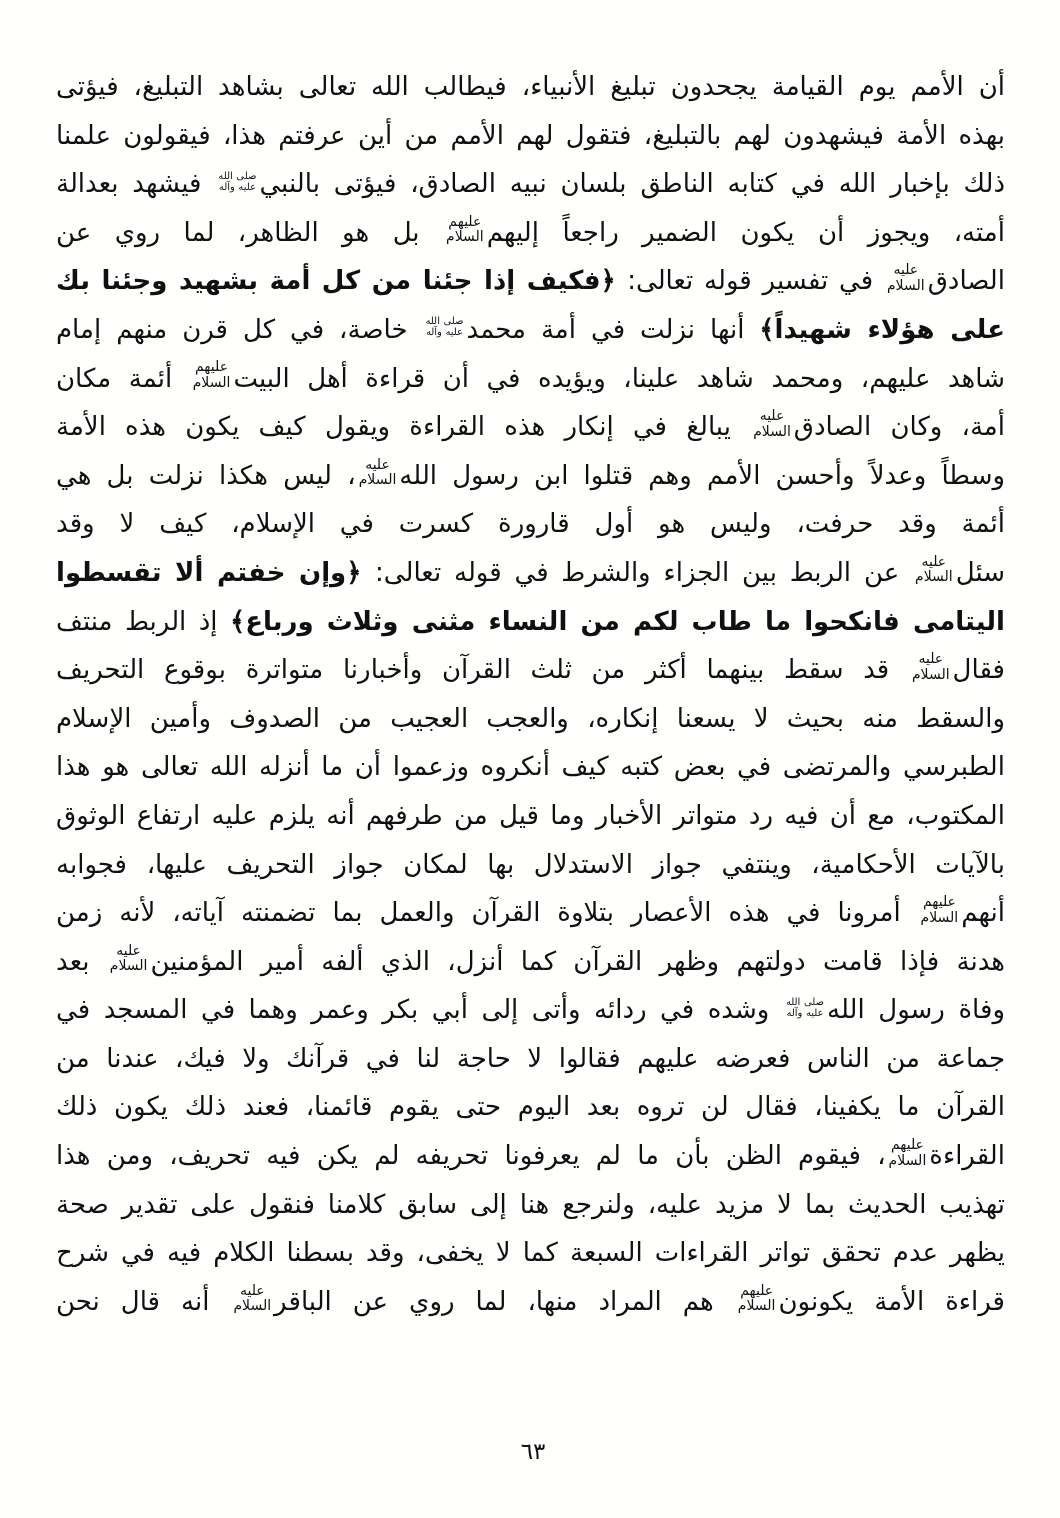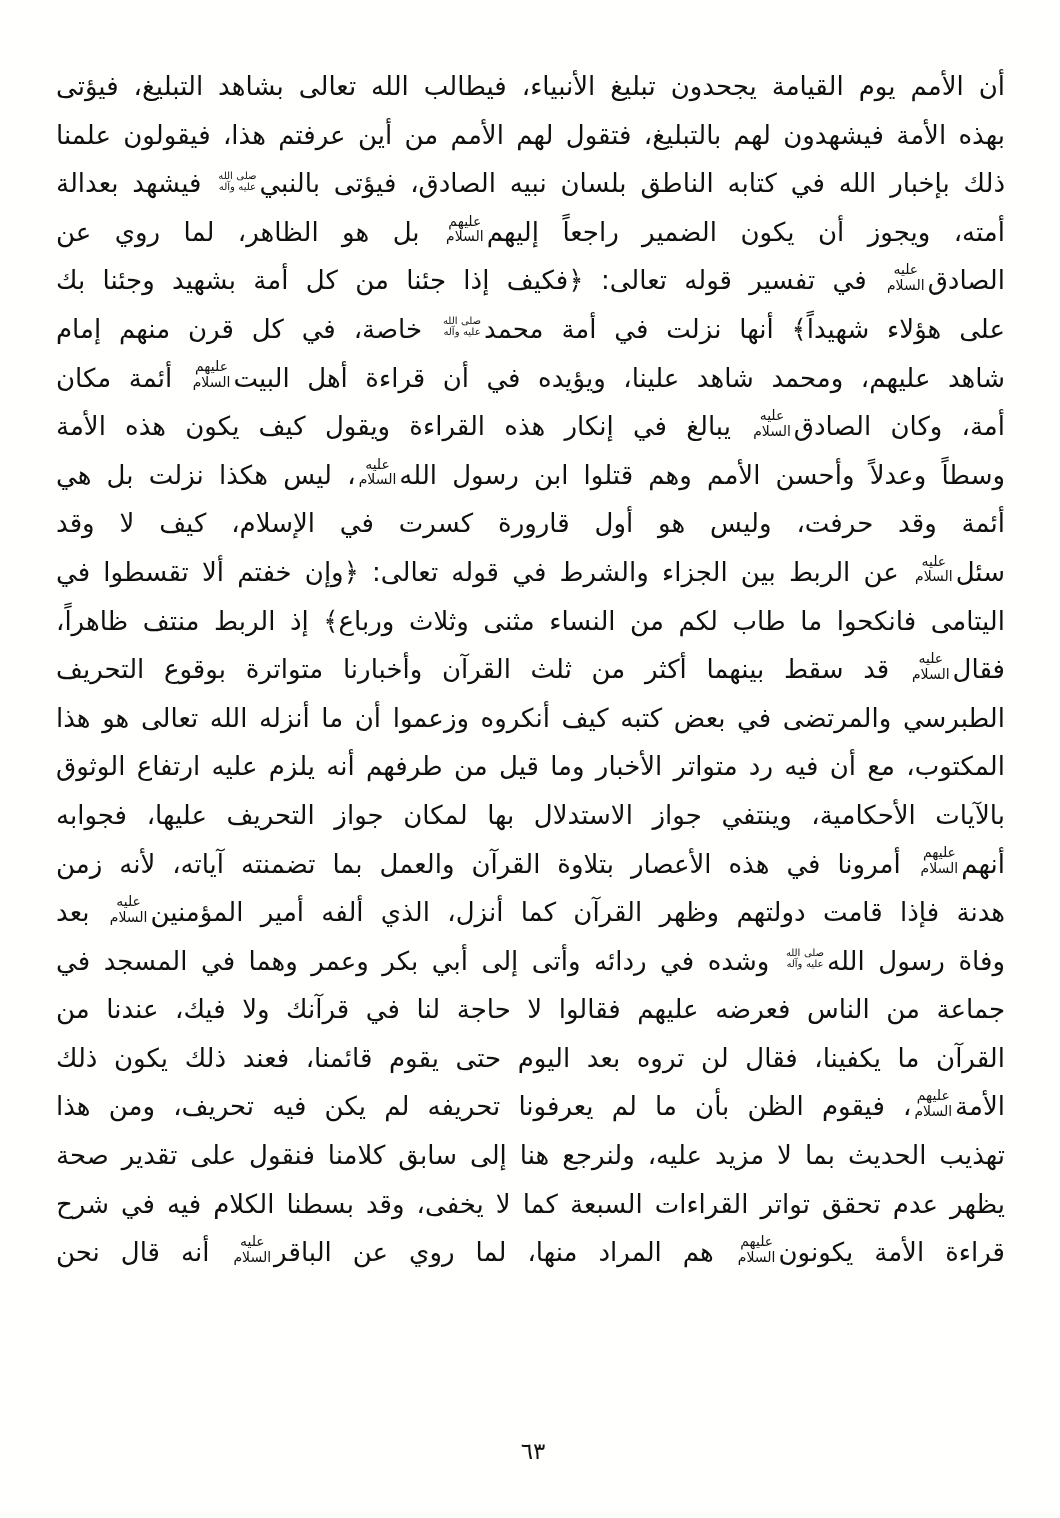--- a/index.html
+++ b/index.html
@@ -32,21 +32,21 @@
     height: 48.6px;
     line-height: 48.6px;
     font-size: 26px;
     text-align: justify;
     text-align-last: justify;
     overflow: hidden;
     word-spacing: 1px;
     color: #101010;
   }
   .q {
-    font-weight: normal;
+    font-weight: bold;
   }
   .hon {
     display: inline-flex;
     flex-direction: column;
     align-items: center;
     justify-content: center;
     vertical-align: middle;
     position: relative;
     top: -4px;
     margin: 0 3px;
@@ -112,38 +112,39 @@
       <div class="line"><span>أئمة وقد حرفت، وليس هو أول قارورة كسرت في الإسلام، كيف لا وقد</span></div>
       <div class="line"><span>سئل</span><span class="hon" title="عليه السلام">
           <span class="hon-row">عليه</span>
           <span class="hon-row">السلام</span>
         </span><span> عن الربط بين الجزاء والشرط في قوله تعالى:</span><span class="q"> ﴿وإن خفتم ألا تقسطوا في</span></div>
       <div class="line"><span class="q">اليتامى فانكحوا ما طاب لكم من النساء مثنى وثلاث ورباع﴾</span><span> إذ الربط منتف ظاهراً،</span></div>
       <div class="line"><span>فقال</span><span class="hon" title="عليه السلام">
           <span class="hon-row">عليه</span>
           <span class="hon-row">السلام</span>
         </span><span> قد سقط بينهما أكثر من ثلث القرآن وأخبارنا متواترة بوقوع التحريف</span></div>
+      <div class="line"><span>والسقط منه بحيث لا يسعنا إنكاره، والعجب العجيب من الصدوف وأمين الإسلام</span></div>
       <div class="line"><span>الطبرسي والمرتضى في بعض كتبه كيف أنكروه وزعموا أن ما أنزله الله تعالى هو هذا</span></div>
       <div class="line"><span>المكتوب، مع أن فيه رد متواتر الأخبار وما قيل من طرفهم أنه يلزم عليه ارتفاع الوثوق</span></div>
       <div class="line"><span>بالآيات الأحكامية، وينتفي جواز الاستدلال بها لمكان جواز التحريف عليها، فجوابه</span></div>
       <div class="line"><span>أنهم</span><span class="hon" title="عليهم السلام">
           <span class="hon-row">عليهم</span>
           <span class="hon-row">السلام</span>
         </span><span> أمرونا في هذه الأعصار بتلاوة القرآن والعمل بما تضمنته آياته، لأنه زمن</span></div>
       <div class="line"><span>هدنة فإذا قامت دولتهم وظهر القرآن كما أنزل، الذي ألفه أمير المؤمنين</span><span class="hon" title="عليه السلام">
           <span class="hon-row">عليه</span>
           <span class="hon-row">السلام</span>
         </span><span> بعد</span></div>
       <div class="line"><span>وفاة رسول الله</span><span class="hon prophet" title="صلى الله عليه وآله وسلم">
           <span class="hon-row">صلى الله</span>
           <span class="hon-row">عليه وآله</span>
         </span><span> وشده في ردائه وأتى إلى أبي بكر وعمر وهما في المسجد في</span></div>
       <div class="line"><span>جماعة من الناس فعرضه عليهم فقالوا لا حاجة لنا في قرآنك ولا فيك، عندنا من</span></div>
       <div class="line"><span>القرآن ما يكفينا، فقال لن تروه بعد اليوم حتى يقوم قائمنا، فعند ذلك يكون ذلك</span></div>
-      <div class="line"><span>الأمة</span><span class="hon" title="عليهم السلام">
+      <div class="line"><span>القراءة</span><span class="hon" title="عليهم السلام">
           <span class="hon-row">عليهم</span>
           <span class="hon-row">السلام</span>
         </span><span>، فيقوم الظن بأن ما لم يعرفونا تحريفه لم يكن فيه تحريف، ومن هذا</span></div>
       <div class="line"><span>تهذيب الحديث بما لا مزيد عليه، ولنرجع هنا إلى سابق كلامنا فنقول على تقدير صحة</span></div>
       <div class="line"><span>يظهر عدم تحقق تواتر القراءات السبعة كما لا يخفى، وقد بسطنا الكلام فيه في شرح</span></div>
       <div class="line"><span>قراءة الأمة يكونون</span><span class="hon" title="عليهم السلام">
           <span class="hon-row">عليهم</span>
           <span class="hon-row">السلام</span>
         </span><span> هم المراد منها، لما روي عن الباقر</span><span class="hon" title="عليه السلام">
           <span class="hon-row">عليه</span>

